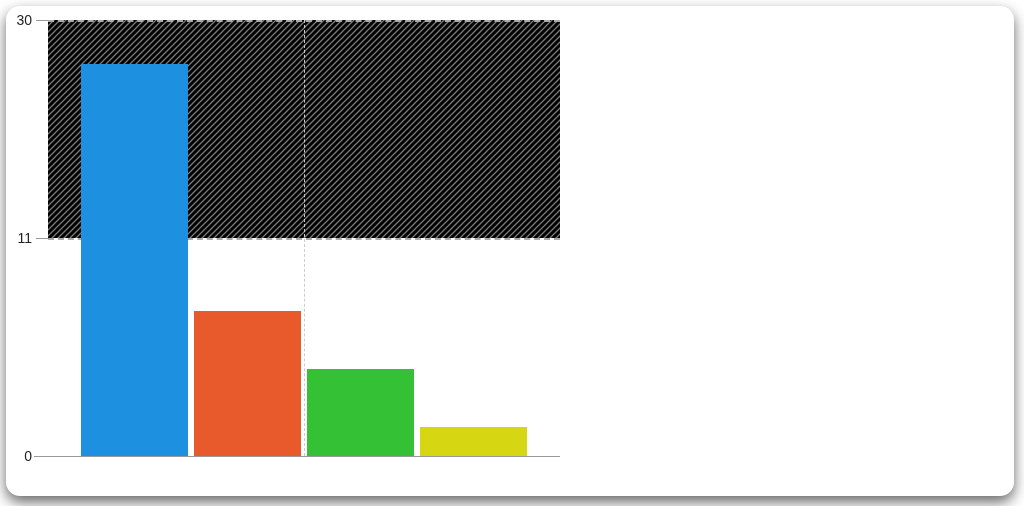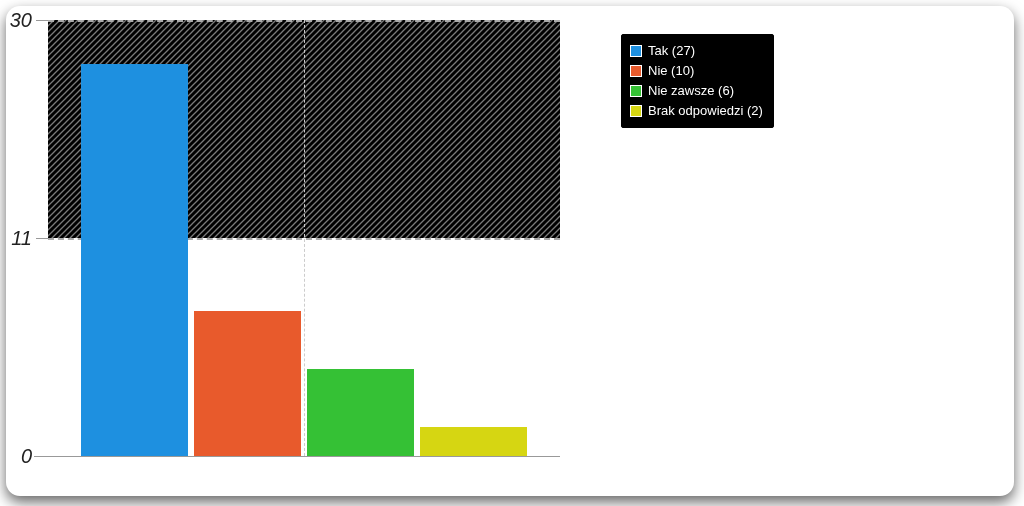--- a/index.html
+++ b/index.html
@@ -62,24 +62,23 @@
     position: absolute;
     left: -12px;
     width: 12px;
     height: 0;
     border-top: 1.5px solid #999;
   }
   .ylabel {
     position: absolute;
     right: calc(100% + 16px);
     transform: translateY(-50%);
-    font-size: 20px;
+    font-size: 14px;
     color: #222;
     font-family: Verdana, Geneva, sans-serif;
-    font-style: italic;
   }
   .centerline {
     position: absolute;
     top: 0;
     bottom: 0;
     width: 0;
     border-left: 1.5px dashed #ccc;
   }
 
   .legend {
@@ -139,32 +138,14 @@
 
     <div class="tick" style="top: 436px;"></div>
     <div class="tick" style="top: 218px;"></div>
     <div class="tick" style="top: 0px;"></div>
 
     <span class="ylabel" style="top: 436px;">0</span>
     <span class="ylabel" style="top: 218px;">11</span>
     <span class="ylabel" style="top: 0px;">30</span>
   </div>
 
-  <div class="legend">
-    <div class="legend-row">
-      <span class="swatch" style="background: rgb(30, 144, 224);"></span>
-      <span>Tak (27)</span>
-    </div>
-    <div class="legend-row">
-      <span class="swatch" style="background: rgb(232, 90, 44);"></span>
-      <span>Nie (10)</span>
-    </div>
-    <div class="legend-row">
-      <span class="swatch" style="background: rgb(53, 193, 53);"></span>
-      <span>Nie zawsze (6)</span>
-    </div>
-    <div class="legend-row">
-      <span class="swatch" style="background: rgb(214, 214, 18);"></span>
-      <span>Brak odpowiedzi (2)</span>
-    </div>
-  </div>
 
 </div>
 
 </body></html>

